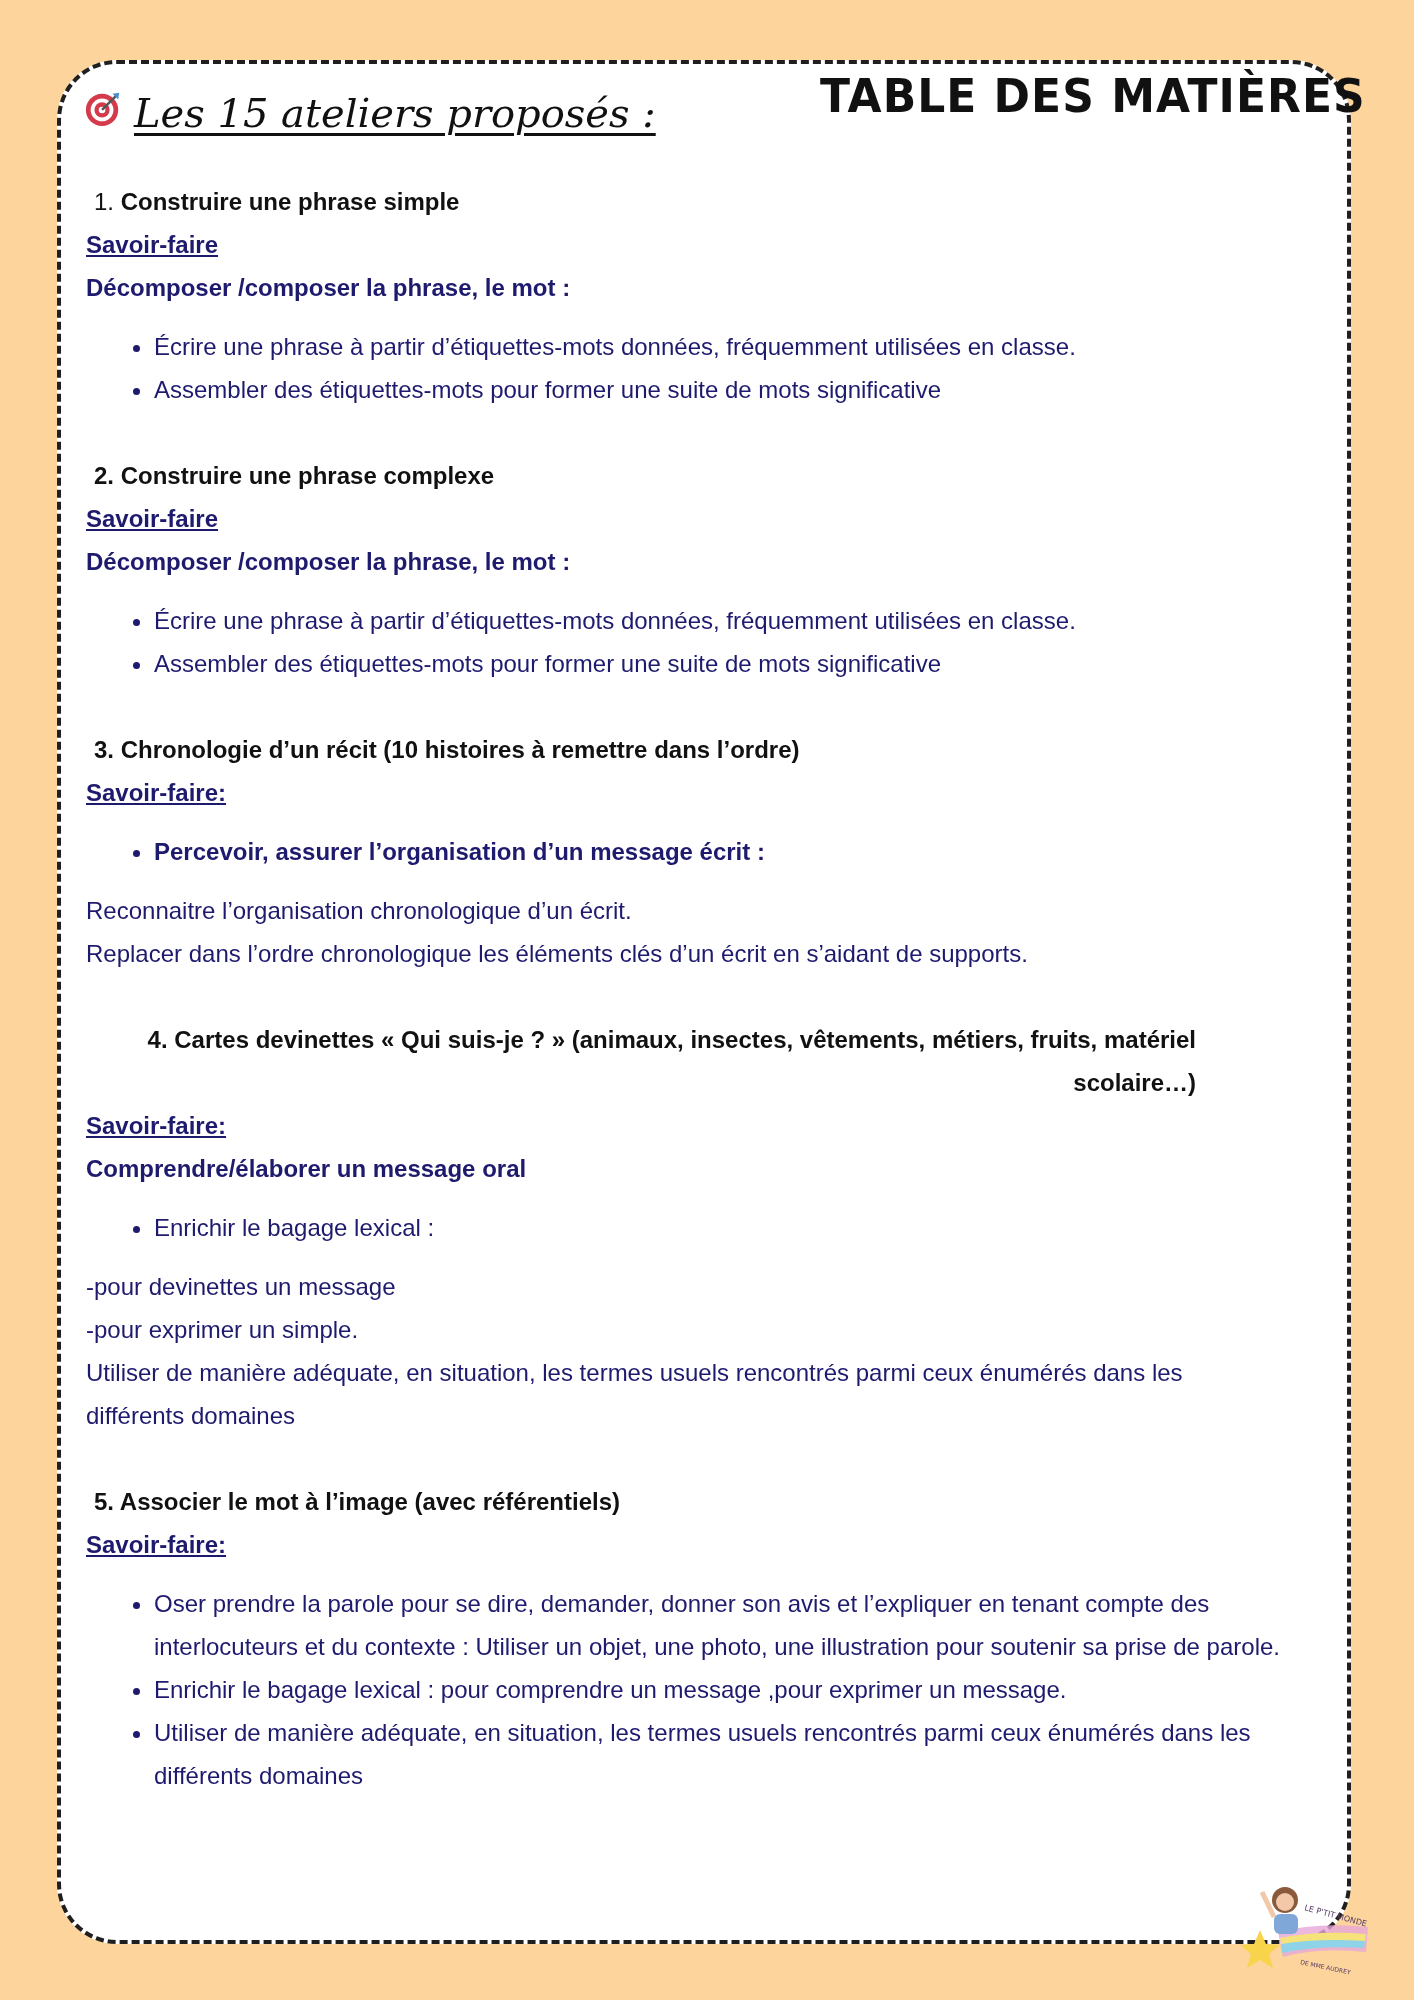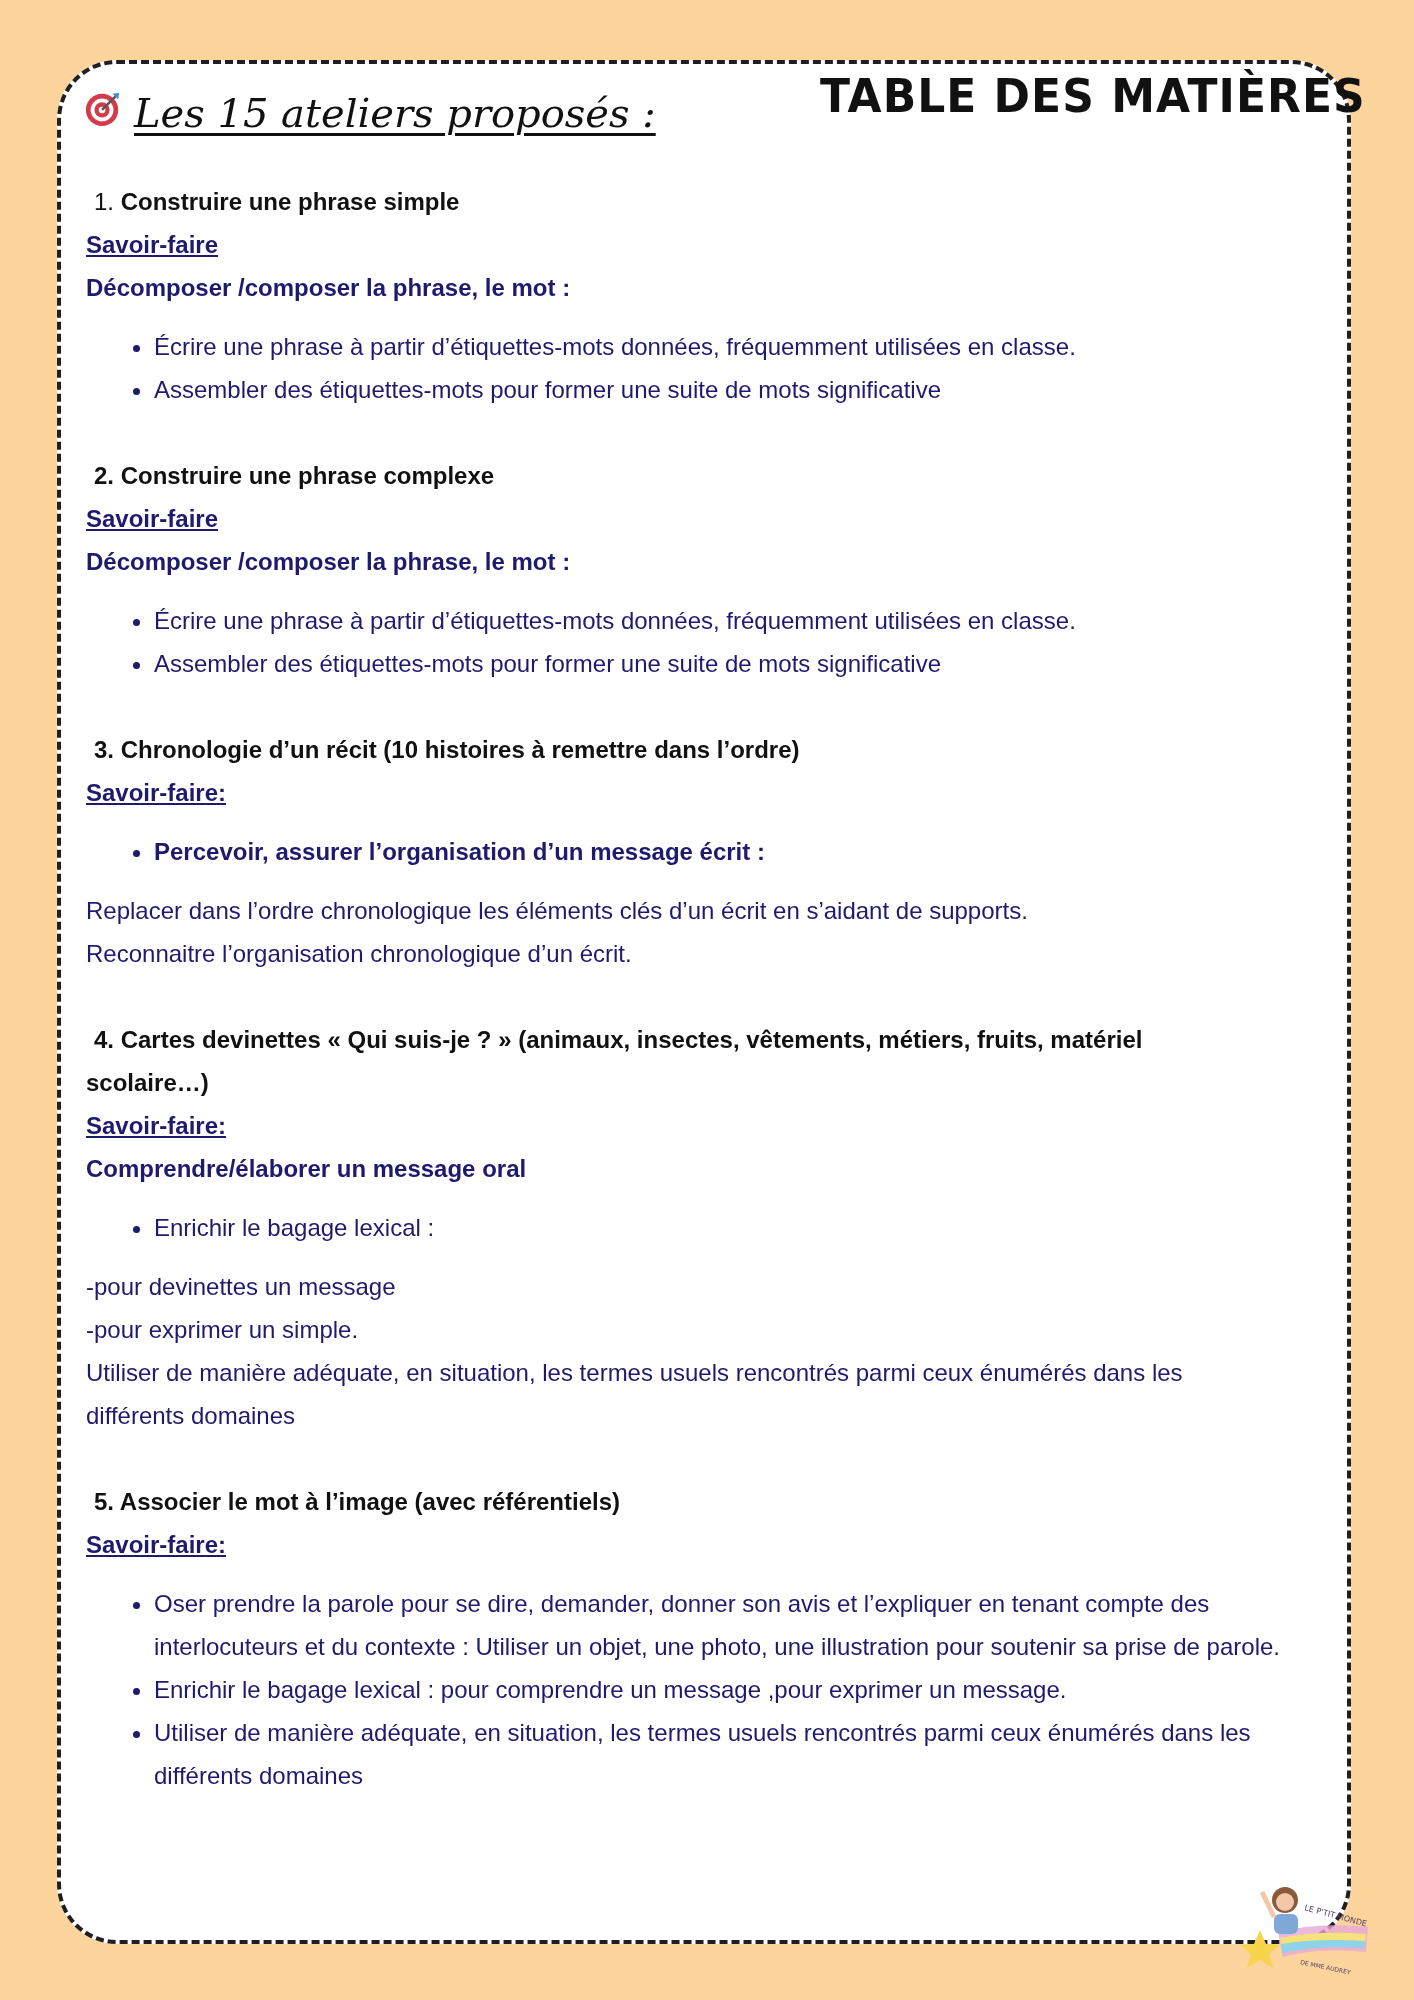--- a/index.html
+++ b/index.html
@@ -113,26 +113,26 @@
 
   <div class="section">
     <div class="sec-title">
       <span>3.</span>
       <span>Chronologie d’un récit (10 histoires à remettre dans l’ordre)</span>
     </div>
     <div><span class="sf">Savoir-faire:</span></div>
     <ul>
       <li class="sub">Percevoir, assurer l’organisation d’un message écrit :</li>
     </ul>
+    <div class="plain">Reconnaitre l’organisation chronologique d’un écrit.</div>
     <div class="plain" style="width:1100px">Replacer dans l’ordre chronologique les éléments clés d’un écrit en s’aidant de supports.</div>
-    <div class="plain">Reconnaitre l’organisation chronologique d’un écrit.</div>
   </div>
 
   <div class="section">
-    <div class="sec-title" style="padding-left:0; text-indent:8px; width:1110px;">
+    <div class="sec-title" style="padding-left:0; text-indent:8px; width:1110px;text-align:right;">
       <span>4.</span>
       <span>Cartes devinettes « Qui suis-je ? » (animaux, insectes, vêtements, métiers, fruits, matériel scolaire…)</span>
     </div>
     <div><span class="sf">Savoir-faire:</span></div>
     <div class="sub">Comprendre/élaborer un message oral</div>
     <ul>
       <li>Enrichir le bagage lexical :</li>
     </ul>
     <div class="plain">-pour devinettes un message</div>
     <div class="plain">-pour exprimer un simple.</div>

